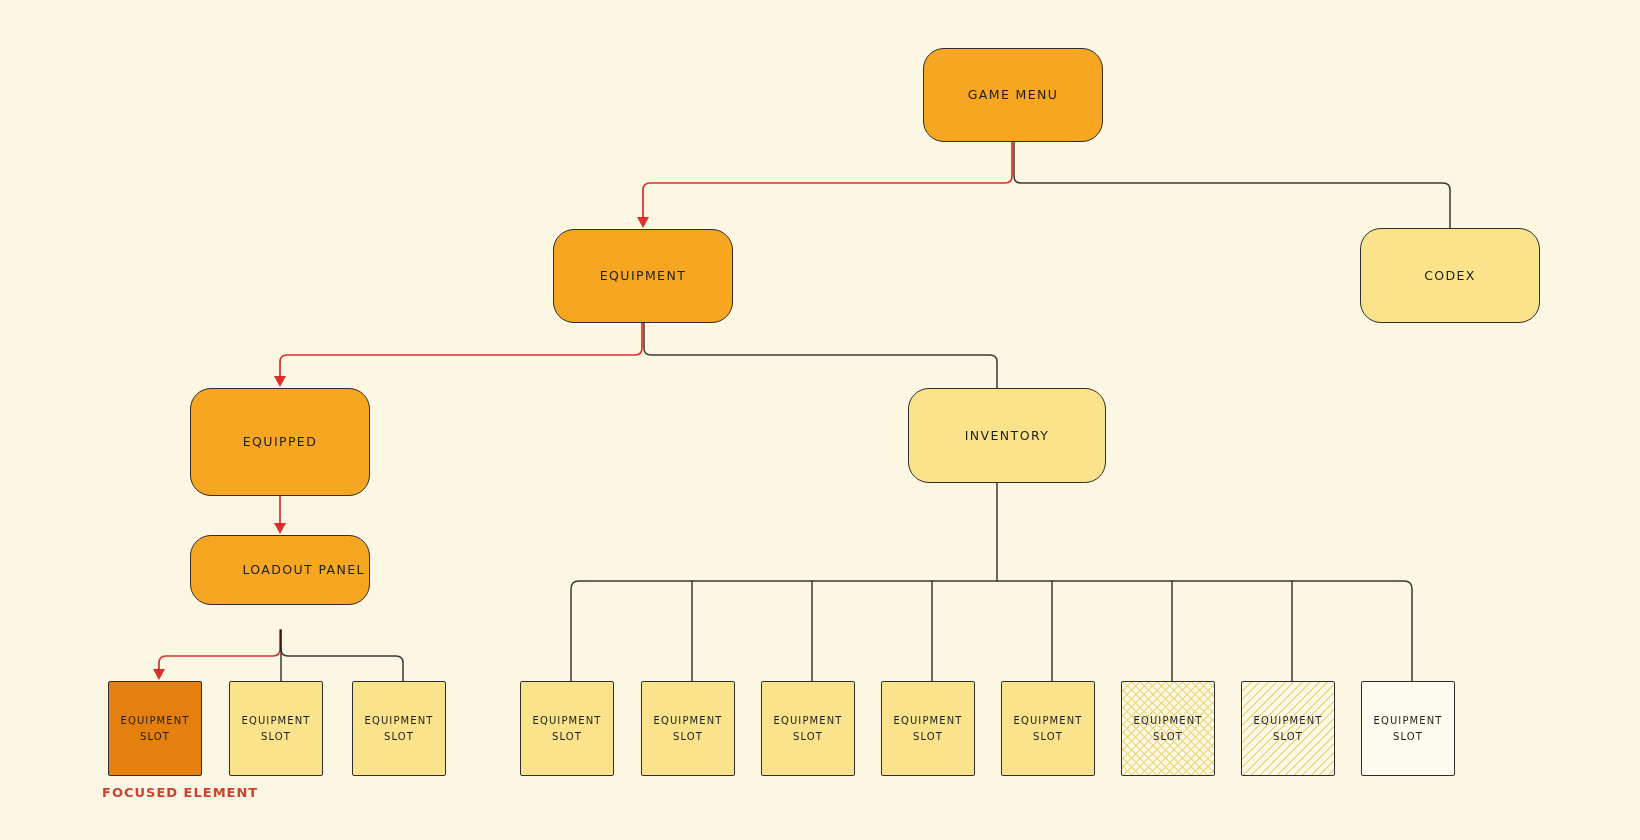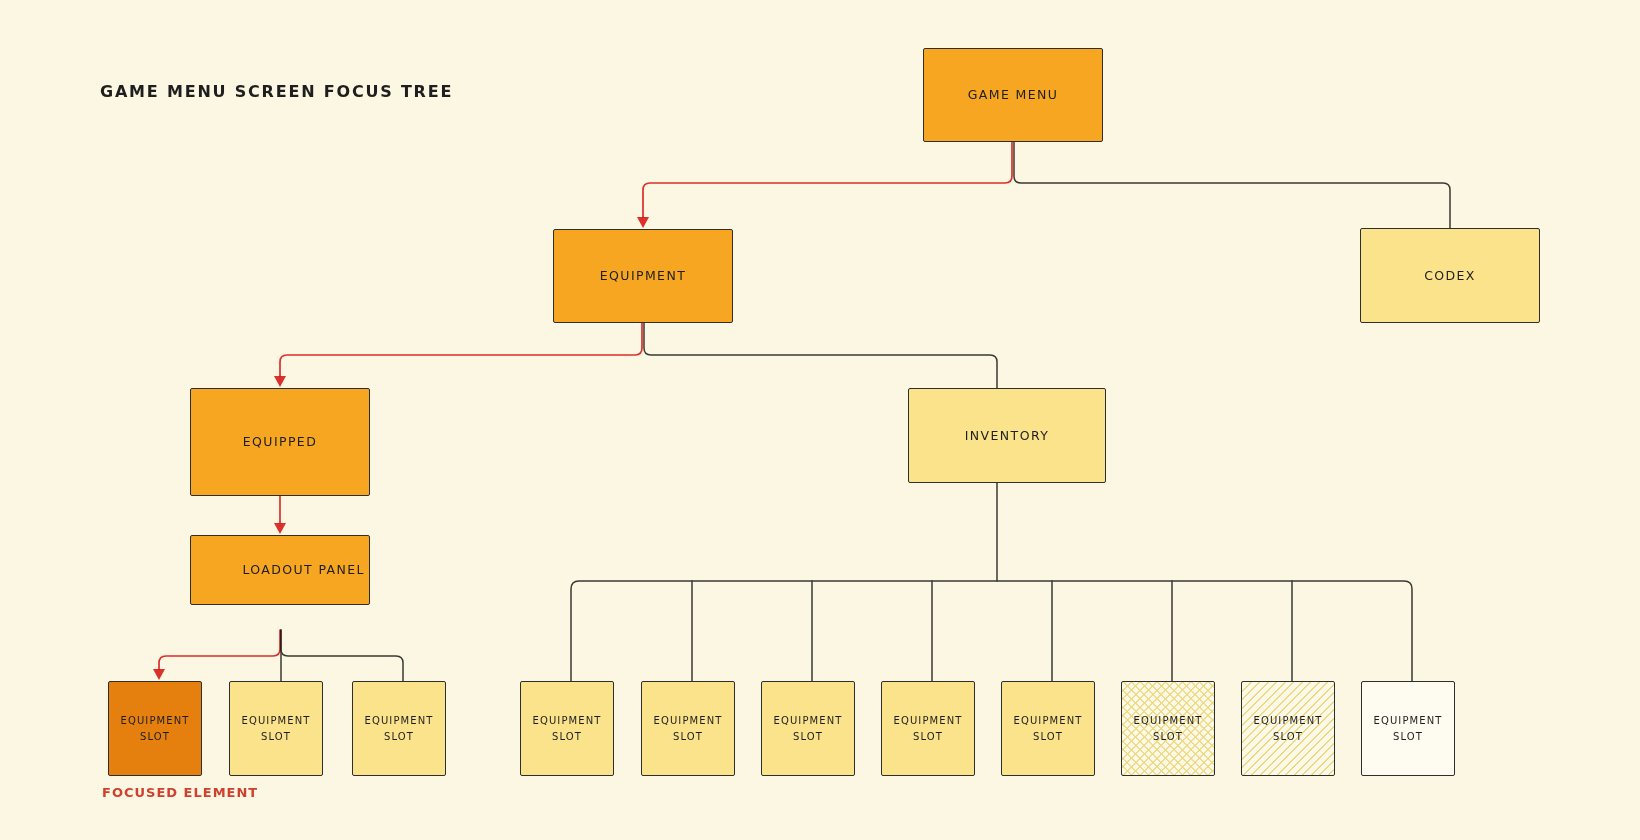--- a/index.html
+++ b/index.html
@@ -50,38 +50,37 @@
     background-image:
       repeating-linear-gradient(45deg,  rgba(238,216,124,0.85) 0 1.3px, transparent 1.3px 6px),
       repeating-linear-gradient(135deg, rgba(238,216,124,0.85) 0 1.3px, transparent 1.3px 6px);
   }
   .node-hatch {
     background-color: #fdf9e8;
     background-image:
       repeating-linear-gradient(135deg, rgba(236,214,120,0.9) 0 1.4px, transparent 1.4px 6px);
   }
   .node-transparent { background: #fefcf0; }
-  .big  { width: 180px; height: 94px; }
+  .big  { width: 180px; height: 94px; border-radius: 21px; }
   .slot { width: 94px; height: 95px; font-size: 10px; letter-spacing: 1.1px; }
   .caption {
     position: absolute;
     left: 102px; top: 785px;
     font-size: 13px;
     font-weight: bold;
     letter-spacing: 1px;
     color: #d0402e;
     white-space: nowrap;
   }
 </style>
 </head>
 <body>
 
 <div class="canvas">
 
-  <div class="title">GAME MENU SCREEN FOCUS TREE</div>
 
   <svg class="wires" width="1640" height="840" viewBox="0 0 1640 840" aria-hidden="true">
 
     <path class="wire-black" d="M1014 142 V176 Q1014 183 1021 183 H1443 Q1450 183 1450 190 V228"></path>
     <path class="wire-black" d="M644 323 V348 Q644 355 651 355 H990 Q997 355 997 362 V388"></path>
     <path class="wire-black" d="M281 630 V681"></path>
     <path class="wire-black" d="M281 630 V649 Q281 656 288 656 H396 Q403 656 403 663 V681"></path>
     <path class="wire-black" d="M997 483 V581"></path>
     <path class="wire-black" d="M571 681 V589 Q571 581 579 581 H1404 Q1412 581 1412 589 V681"></path>
     <path class="wire-black" d="M692 581 V681"></path>

